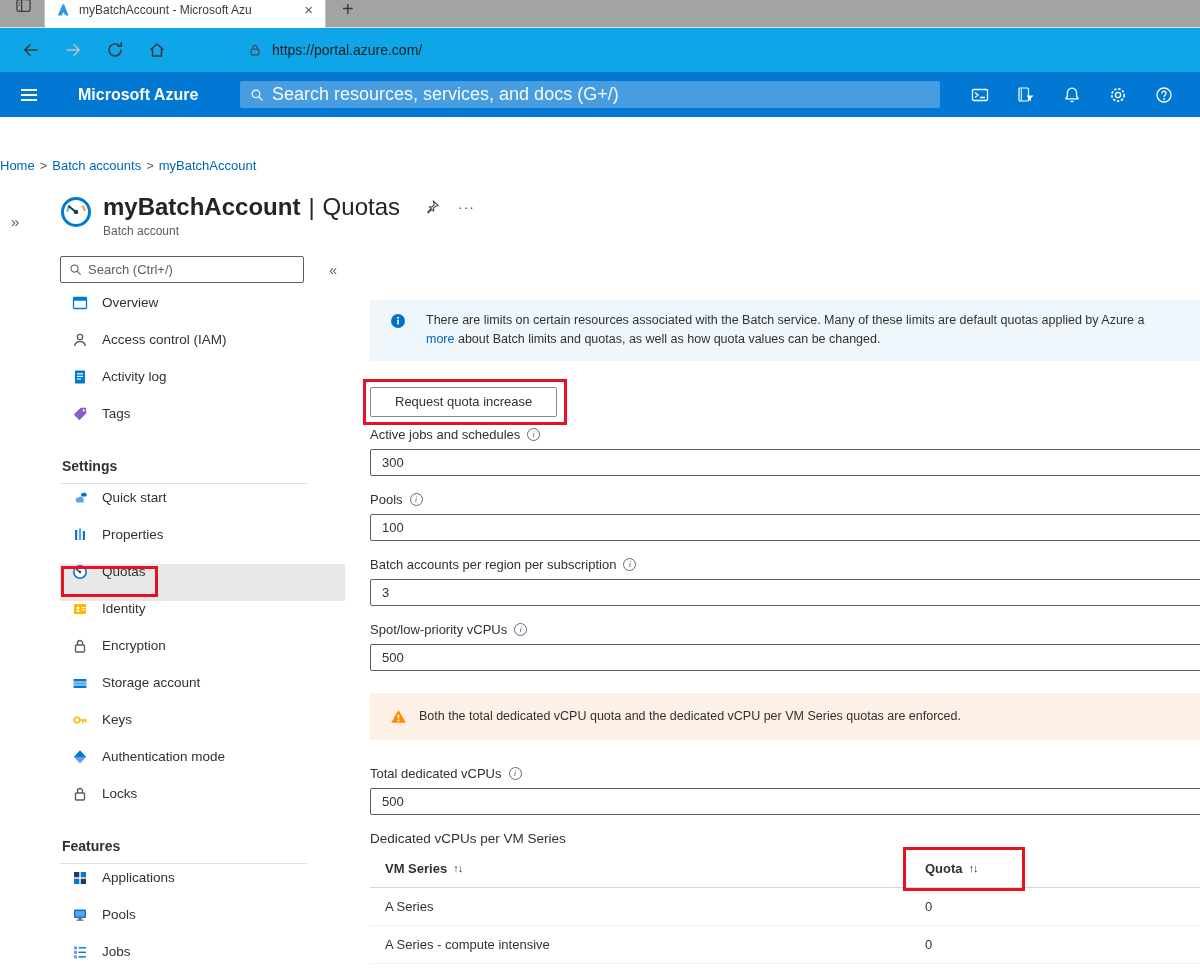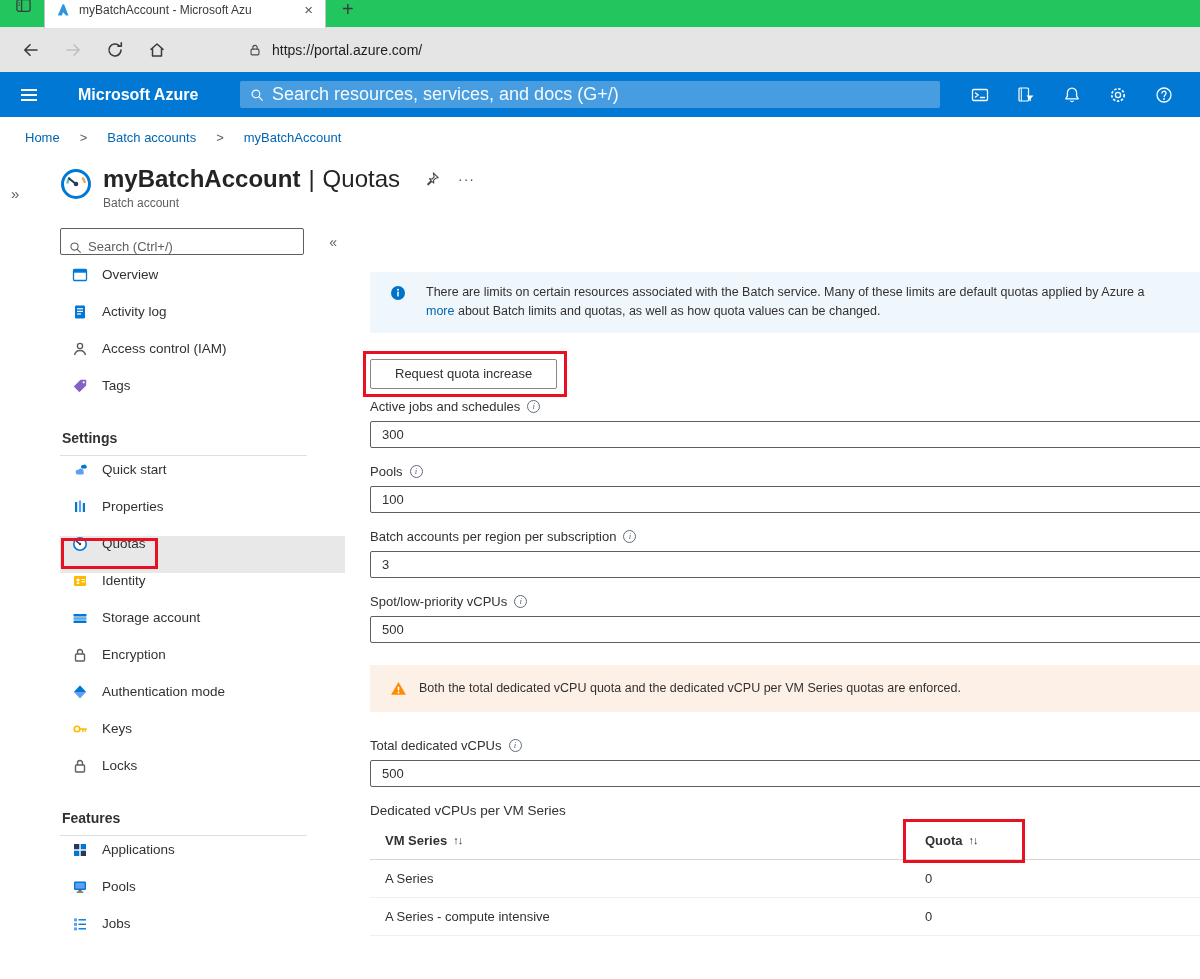--- a/index.html
+++ b/index.html
@@ -1,46 +1,46 @@
 <!DOCTYPE html>
 <html><head>
 <meta charset="utf-8">
 <style>
   * { box-sizing: border-box; margin: 0; padding: 0; }
   html,body { background:#fff; }
   body { font-family: "Liberation Sans", "DejaVu Sans", sans-serif; color:#323130; }
   .screen { position:relative; width:1200px; height:979px; overflow:hidden; background:#fff; }
 
   
-  .tab-strip { height:28px; display:flex; align-items:flex-end; padding-left:8px; border-bottom:1px solid #e3e3e3; background:#22c55e; }
+  .tab-strip { height:28px; display:flex; align-items:flex-end; padding-left:8px; border-bottom:1px solid #e3e3e3; background:#a3a3a3; }
   .tab-actions { width:30px; height:34px; display:flex; align-items:center; justify-content:center; margin:0 6px 5px 0; cursor:pointer; }
   .browser-tab { width:282px; height:38px; border:1px solid #c2c2c2; border-bottom:none; border-radius:8px 8px 0 0; display:flex; align-items:center; gap:8px; padding:0 10px; background:#fff; position:relative; top:1px; cursor:pointer; }
   .favicon { width:16px; height:16px; flex-shrink:0; }
   .tab-title { font-size:12px; color:#3b3b3b; white-space:nowrap; overflow:hidden; flex:1; }
   .tab-close { font-size:15px; color:#5a5a5a; padding:0 2px; cursor:pointer; }
   .new-tab { font-size:20px; color:#3b3b3b; margin:0 0 8px 16px; cursor:pointer; line-height:1; }
 
-  .address-strip { height:44px; display:flex; align-items:center; padding-left:22px; gap:24px; background:#e5e5e5; }
+  .address-strip { height:44px; display:flex; align-items:center; padding-left:22px; gap:24px; background:#0ea5e9; }
   .nav-ic { width:18px; height:18px; cursor:pointer; flex-shrink:0; }
   .url-group { display:flex; align-items:center; gap:10px; margin-left:58px; cursor:text; }
   .url-text { font-size:14px; color:#1f1f1f; }
 
   .azure-bar { height:45px; background:#0078d4; display:flex; align-items:center; color:#fff; }
   .hamburger { width:58px; height:45px; display:flex; flex-direction:column; align-items:center; justify-content:center; gap:3px; cursor:pointer; }
   .hamburger span { display:block; width:16px; height:2px; background:#fff; }
   .azure-brand { font-size:16px; font-weight:700; margin-left:20px; width:146px; white-space:nowrap; }
   .azure-search { margin-left:16px; width:700px; height:27px; background:rgba(255,255,255,.28); border-radius:2px; display:flex; align-items:center; gap:8px; padding:0 10px; }
   .azure-search svg { width:14px; height:14px; color:#fff; flex-shrink:0; }
   .azure-search input { flex:1; background:transparent; border:none; outline:none; color:#fff; font-size:18px; font-family:inherit; }
   .azure-search input::placeholder { color:#fff; opacity:.95; }
   .azure-right { margin-left:auto; display:flex; align-items:center; gap:28px; padding-right:27px; }
   .azure-right .hic { width:18px; height:18px; cursor:pointer; }
 
   
-  .breadcrumb-row { height:40px; display:flex; align-items:center; gap:20px; padding-left:25px; font-size:13px; }
+  .breadcrumb-row { height:40px; display:flex; align-items:center; gap:5px; font-size:13px;margin-top:28px; }
   .crumb { color:#0065b3; cursor:pointer; text-decoration:none; }
   .crumb-sep { color:#605e5c; }
 
   
   .portal { position:relative; }
   .menu-expand { position:absolute; left:11px; top:20px; color:#605e5c; font-size:15px; cursor:pointer; }
   .page-header { display:flex; align-items:flex-start; margin:8px 0 0 60px; }
   .ph-icon { width:32px; height:32px; margin-top:3px; flex-shrink:0; }
   .ph-text { margin-left:11px; }
   .ph-title-row { display:flex; align-items:center; }
@@ -50,21 +50,21 @@
   .ph-pin { width:16px; height:16px; margin-left:24px; cursor:pointer; }
   .ph-more { margin-left:18px; color:#4f4f4f; font-size:14px; letter-spacing:1px; cursor:pointer; }
   .ph-subtitle { font-size:12px; color:#605e5c; margin-top:3px; }
 
   
   .content { display:flex; margin-top:18px; }
 
   
   .sidebar { width:285px; margin-left:60px; flex-shrink:0; }
   .sidebar-search-row { display:flex; align-items:center; margin-bottom:12px; }
-  .sidebar-search { width:244px; height:27px; border:1px solid #605e5c; border-radius:2px; display:flex; align-items:flex-end; gap:6px; padding:0 8px; color:#605e5c; background:#fff; }
+  .sidebar-search { width:244px; height:27px; border:1px solid #605e5c; border-radius:2px; display:flex; align-items:center; gap:6px; padding:0 8px; color:#605e5c; background:#fff; }
   .sidebar-search svg { width:13px; height:13px; flex-shrink:0; }
   .sidebar-search input { flex:1; border:none; outline:none; font-size:13px; color:#323130; font-family:inherit; }
   .sidebar-search input::placeholder { color:#605e5c; }
   .sb-collapse { margin-left:auto; margin-right:8px; color:#605e5c; font-size:14px; cursor:pointer; }
   .menu-item { height:37px; display:flex; align-items:flex-start; gap:14px; padding-left:12px; font-size:13.5px; color:#323130; cursor:pointer; position:relative; }
   .menu-item.selected { background:#e8e8e8; }
   .mi-icon { width:16px; height:16px; flex-shrink:0; display:flex; }
   .section-title { font-size:14px; font-weight:700; color:#323130; padding:13px 0 9px 2px; border-bottom:1px solid #e1dfdd; margin:2px 38px 6px 0; }
 
   
@@ -263,36 +263,36 @@
                 <svg viewBox="0 0 16 16" width="16" height="16">
                   <rect x="1.5" y="2.5" width="13" height="11" rx="1" fill="#fff" stroke="#0078d4" stroke-width="1.3"></rect>
                   <rect x="1.5" y="2.5" width="13" height="3.2" fill="#0078d4"></rect>
                 </svg>
               </span>
             <span>Overview</span>
           </div>
           <div class="menu-item">
             <span class="mi-icon">
                 <svg viewBox="0 0 16 16" width="16" height="16">
+                  <circle cx="8" cy="5" r="2.6" fill="none" stroke="#605e5c" stroke-width="1.4"></circle>
+                  <path d="M2.5 14c.8-3 2.9-4.5 5.5-4.5s4.7 1.5 5.5 4.5" fill="none" stroke="#605e5c" stroke-width="1.4"></path>
+                </svg>
+              </span>
+            <span>Access control (IAM)</span>
+          </div>
+          <div class="menu-item">
+            <span class="mi-icon">
+                <svg viewBox="0 0 16 16" width="16" height="16">
                   <rect x="3" y="1.5" width="10" height="13" rx="1" fill="#0078d4"></rect>
                   <rect x="5" y="4.2" width="6" height="1.2" fill="#fff"></rect>
                   <rect x="5" y="6.8" width="6" height="1.2" fill="#fff"></rect>
                   <rect x="5" y="9.4" width="4" height="1.2" fill="#fff"></rect>
                 </svg>
               </span>
             <span>Activity log</span>
-          </div>
-          <div class="menu-item">
-            <span class="mi-icon">
-                <svg viewBox="0 0 16 16" width="16" height="16">
-                  <circle cx="8" cy="5" r="2.6" fill="none" stroke="#605e5c" stroke-width="1.4"></circle>
-                  <path d="M2.5 14c.8-3 2.9-4.5 5.5-4.5s4.7 1.5 5.5 4.5" fill="none" stroke="#605e5c" stroke-width="1.4"></path>
-                </svg>
-              </span>
-            <span>Access control (IAM)</span>
           </div>
           <div class="menu-item">
             <span class="mi-icon">
                 <svg viewBox="0 0 16 16" width="16" height="16">
                   <path d="M8.6 1.8h5.6v5.6l-6.8 6.8-5.6-5.6z" fill="#8661c5"></path>
                   <circle cx="11.7" cy="4.3" r="1.1" fill="#fff"></circle>
                 </svg>
               </span>
             <span>Tags</span>
           </div>
@@ -345,53 +345,53 @@
                   <rect x="4.5" y="9.3" width="3" height="1.6" rx="0.8" fill="#fff"></rect>
                   <rect x="9.4" y="6" width="3.6" height="1.1" fill="#fff"></rect>
                   <rect x="9.4" y="8.3" width="3.6" height="1.1" fill="#fff"></rect>
                 </svg>
               </span>
             <span>Identity</span>
           </div>
           <div class="menu-item">
             <span class="mi-icon">
                 <svg viewBox="0 0 16 16" width="16" height="16">
+                  <rect x="3.5" y="7" width="9" height="7" rx="1" fill="none" stroke="#605e5c" stroke-width="1.4"></rect>
+                  <path d="M5.5 7V5a2.5 2.5 0 015 0v2" fill="none" stroke="#605e5c" stroke-width="1.4"></path>
+                </svg>
+              </span>
+            <span>Encryption</span>
+          </div>
+          <div class="menu-item">
+            <span class="mi-icon">
+                <svg viewBox="0 0 16 16" width="16" height="16">
                   <rect x="1.5" y="4" width="13" height="2.6" rx="0.6" fill="#0078d4"></rect>
                   <rect x="1.5" y="7.2" width="13" height="2.6" rx="0.6" fill="#5ea0ef"></rect>
                   <rect x="1.5" y="10.4" width="13" height="2.6" rx="0.6" fill="#0078d4"></rect>
                 </svg>
               </span>
             <span>Storage account</span>
           </div>
           <div class="menu-item">
             <span class="mi-icon">
                 <svg viewBox="0 0 16 16" width="16" height="16">
-                  <rect x="3.5" y="7" width="9" height="7" rx="1" fill="none" stroke="#605e5c" stroke-width="1.4"></rect>
-                  <path d="M5.5 7V5a2.5 2.5 0 015 0v2" fill="none" stroke="#605e5c" stroke-width="1.4"></path>
-                </svg>
-              </span>
-            <span>Encryption</span>
+                  <circle cx="5" cy="8" r="2.8" fill="none" stroke="#ffb900" stroke-width="1.6"></circle>
+                  <path d="M7.8 8h6.2M11 8v2.5M13.5 8v2" fill="none" stroke="#ffb900" stroke-width="1.6" stroke-linecap="round"></path>
+                </svg>
+              </span>
+            <span>Keys</span>
           </div>
           <div class="menu-item">
             <span class="mi-icon">
                 <svg viewBox="0 0 16 16" width="16" height="16">
                   <path d="M8 1.5L14 8l-6 6.5L2 8z" fill="#5ea0ef"></path>
                   <path d="M8 1.5L14 8H2z" fill="#0078d4"></path>
                 </svg>
               </span>
             <span>Authentication mode</span>
-          </div>
-          <div class="menu-item">
-            <span class="mi-icon">
-                <svg viewBox="0 0 16 16" width="16" height="16">
-                  <circle cx="5" cy="8" r="2.8" fill="none" stroke="#ffb900" stroke-width="1.6"></circle>
-                  <path d="M7.8 8h6.2M11 8v2.5M13.5 8v2" fill="none" stroke="#ffb900" stroke-width="1.6" stroke-linecap="round"></path>
-                </svg>
-              </span>
-            <span>Keys</span>
           </div>
           <div class="menu-item">
             <span class="mi-icon">
                 <svg viewBox="0 0 16 16" width="16" height="16">
                   <rect x="3.5" y="7" width="9" height="7" rx="1" fill="none" stroke="#605e5c" stroke-width="1.4"></rect>
                   <path d="M5.5 7V5a2.5 2.5 0 015 0v2" fill="none" stroke="#605e5c" stroke-width="1.4"></path>
                 </svg>
               </span>
             <span>Locks</span>
           </div>

